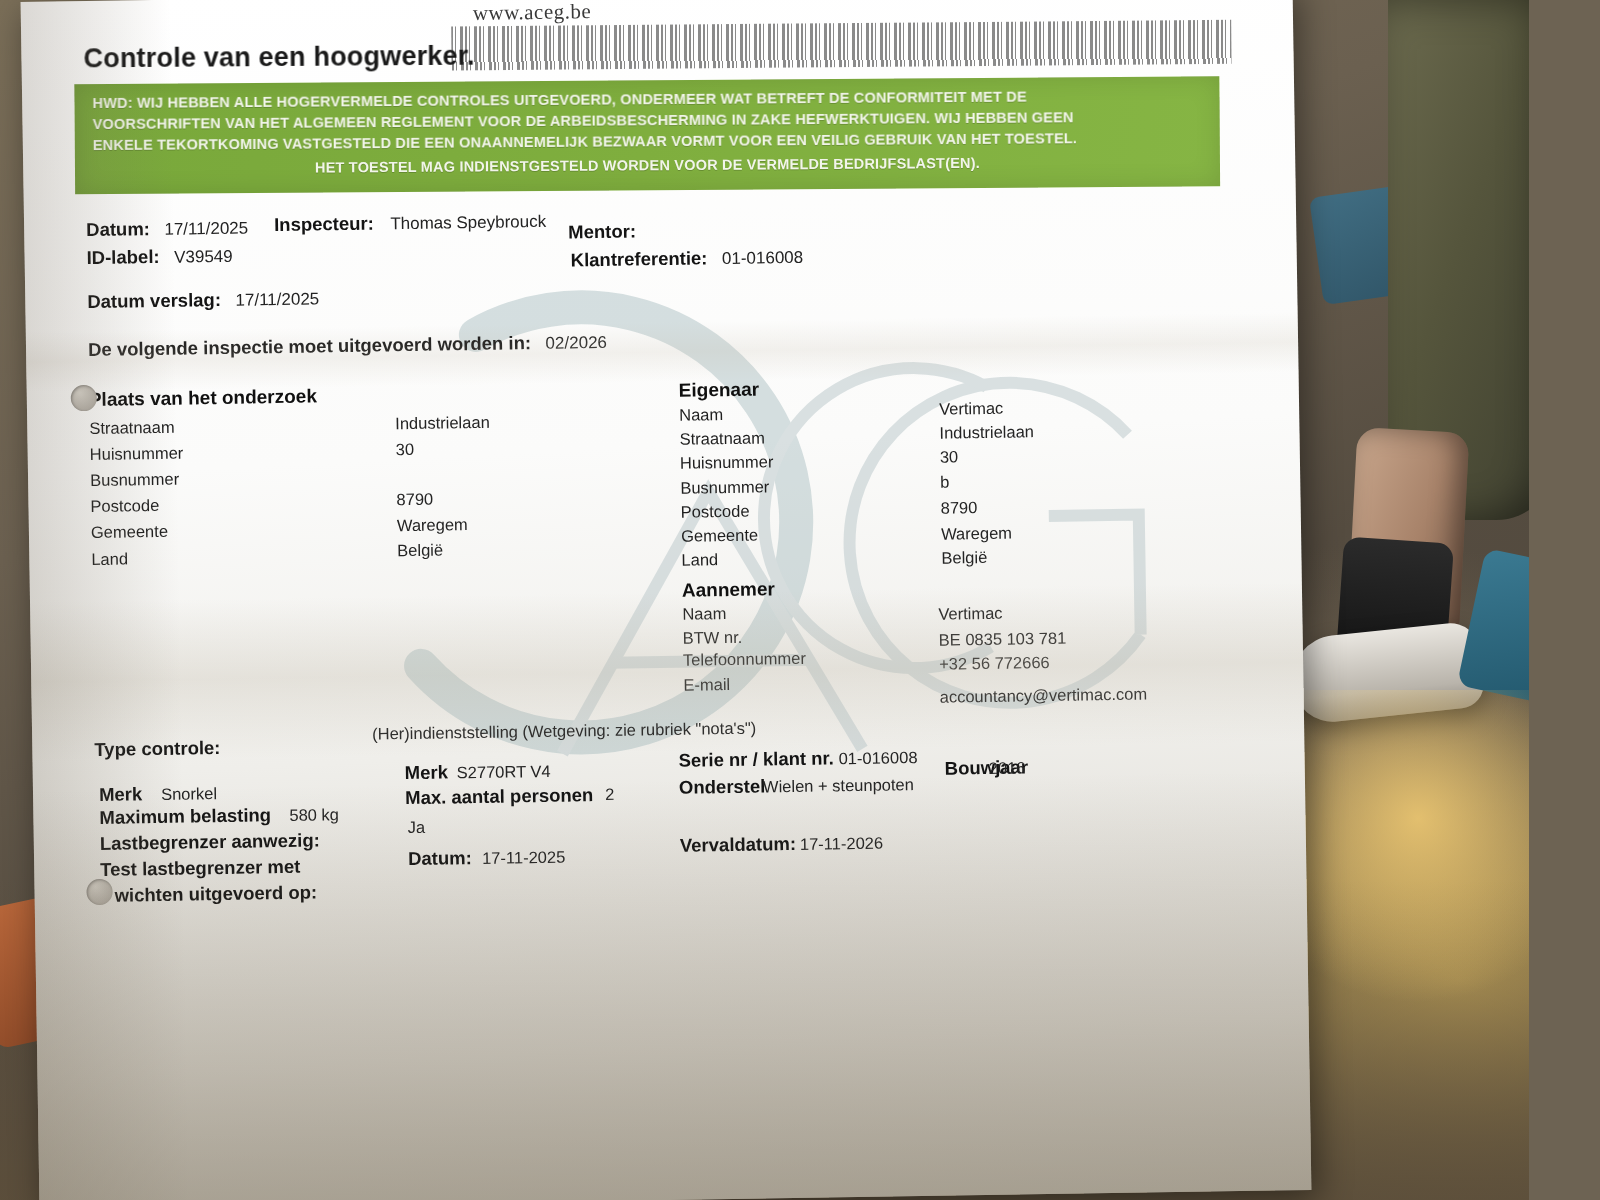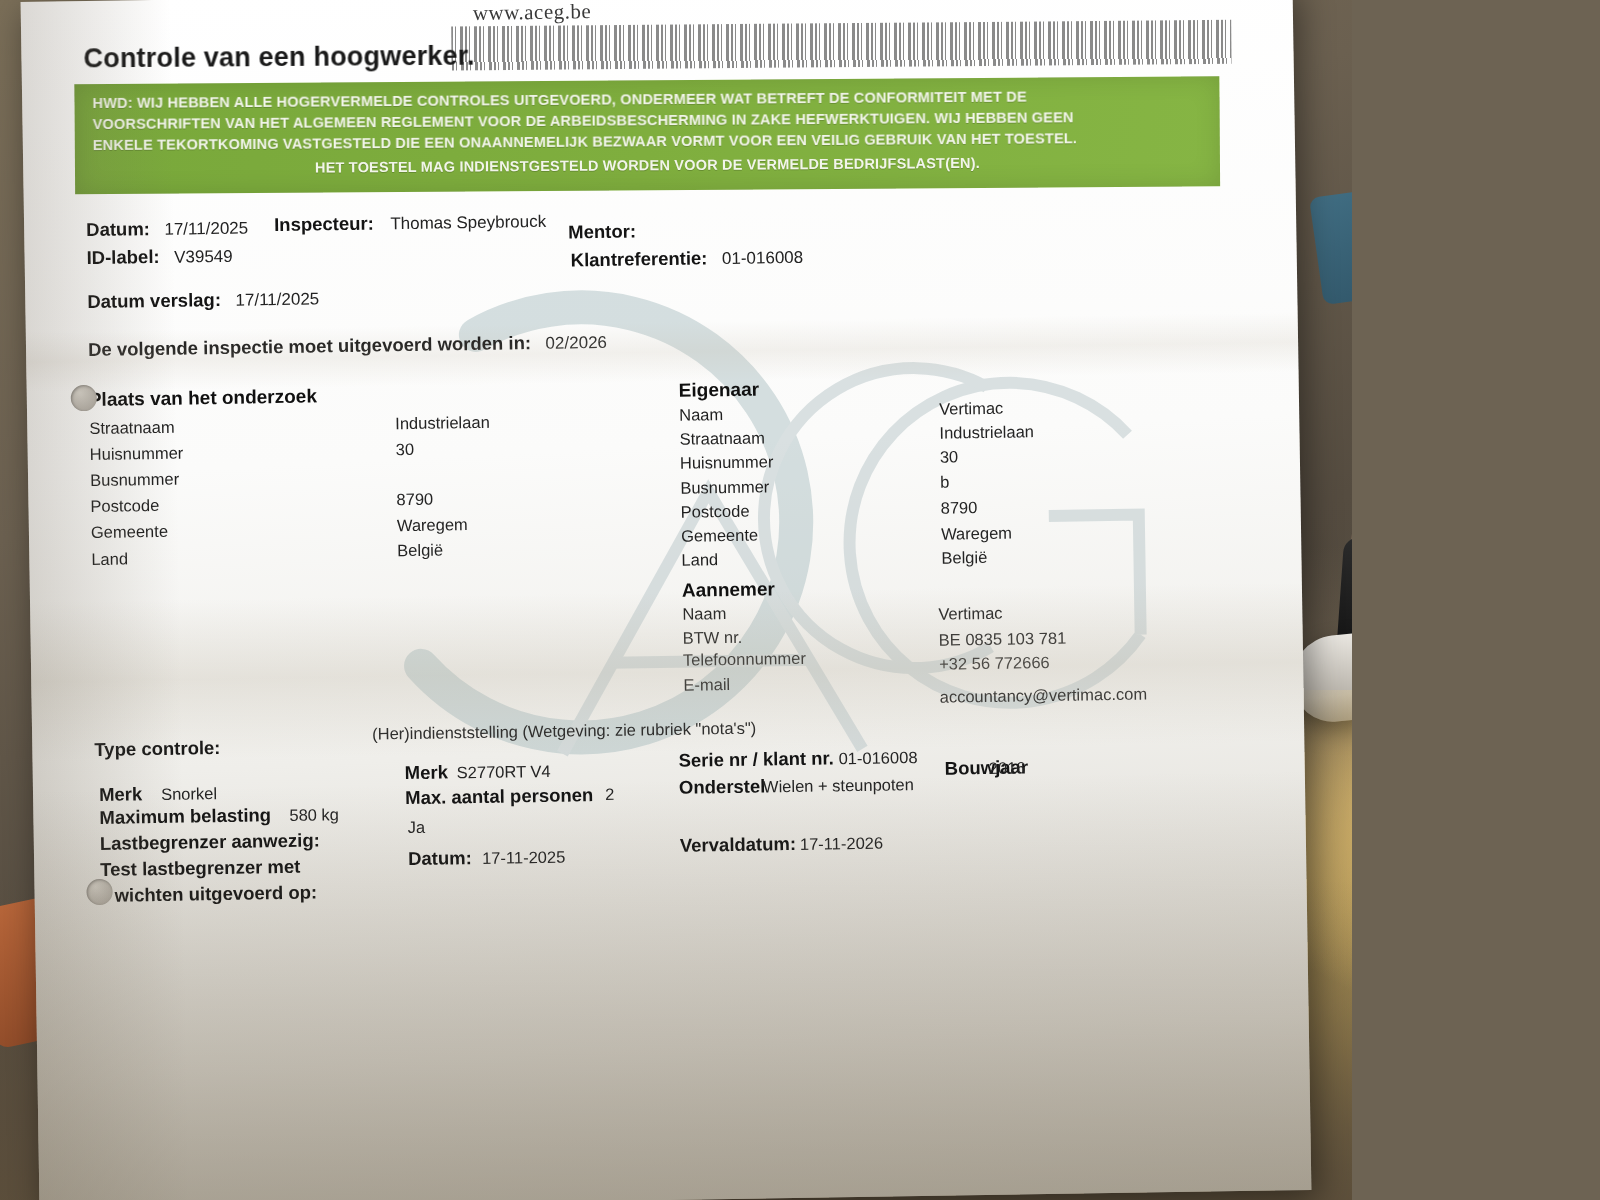--- a/index.html
+++ b/index.html
@@ -2,21 +2,21 @@
 <html><head>
 <meta charset="utf-8">
 <style>
   html, body {
     margin: 0;
     padding: 0;
     background: #6d6353;
   }
   #stage {
     position: relative;
-    width: 1352px;
+    width: 1529px;
     height: 1200px;
     overflow: hidden;
     font-family: "Liberation Sans", sans-serif;
     background: #4d7c0f;
     text-decoration: underline;
   }
 
   
   .bg-floor {
     position: absolute;

